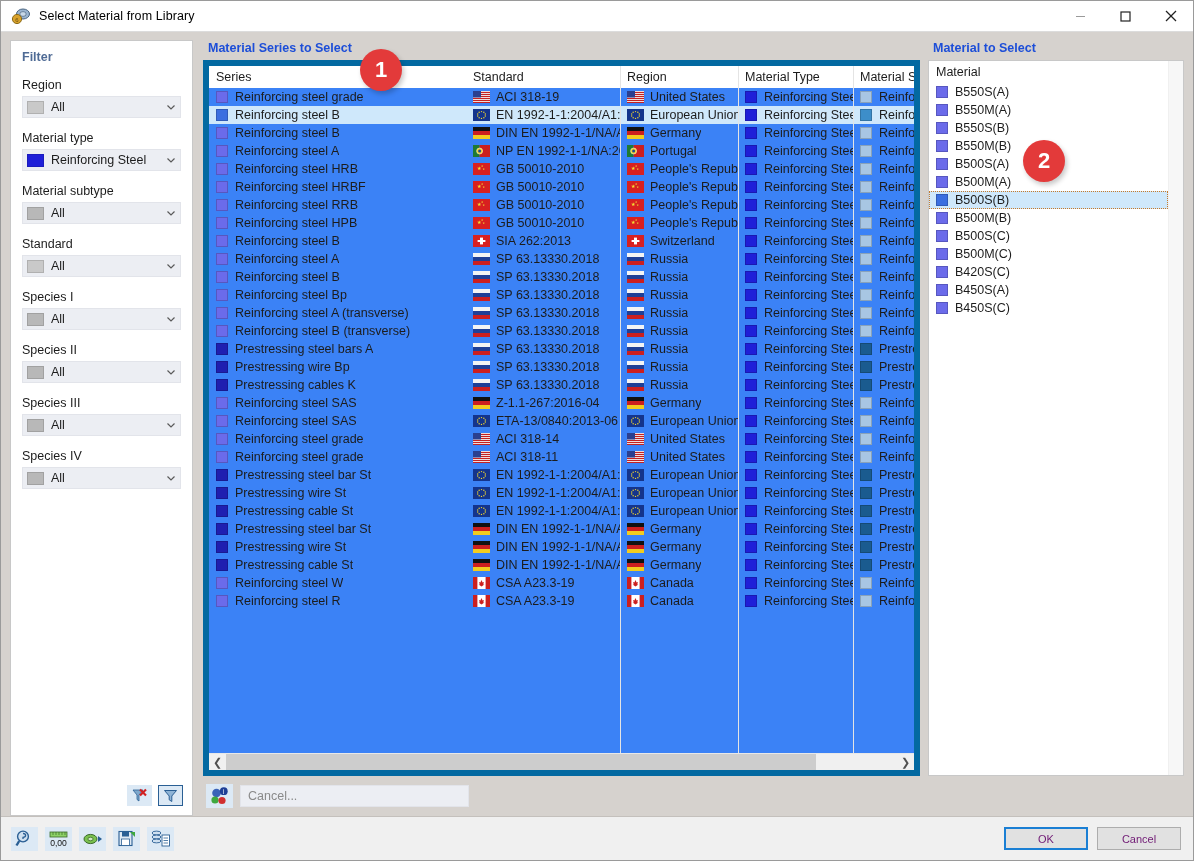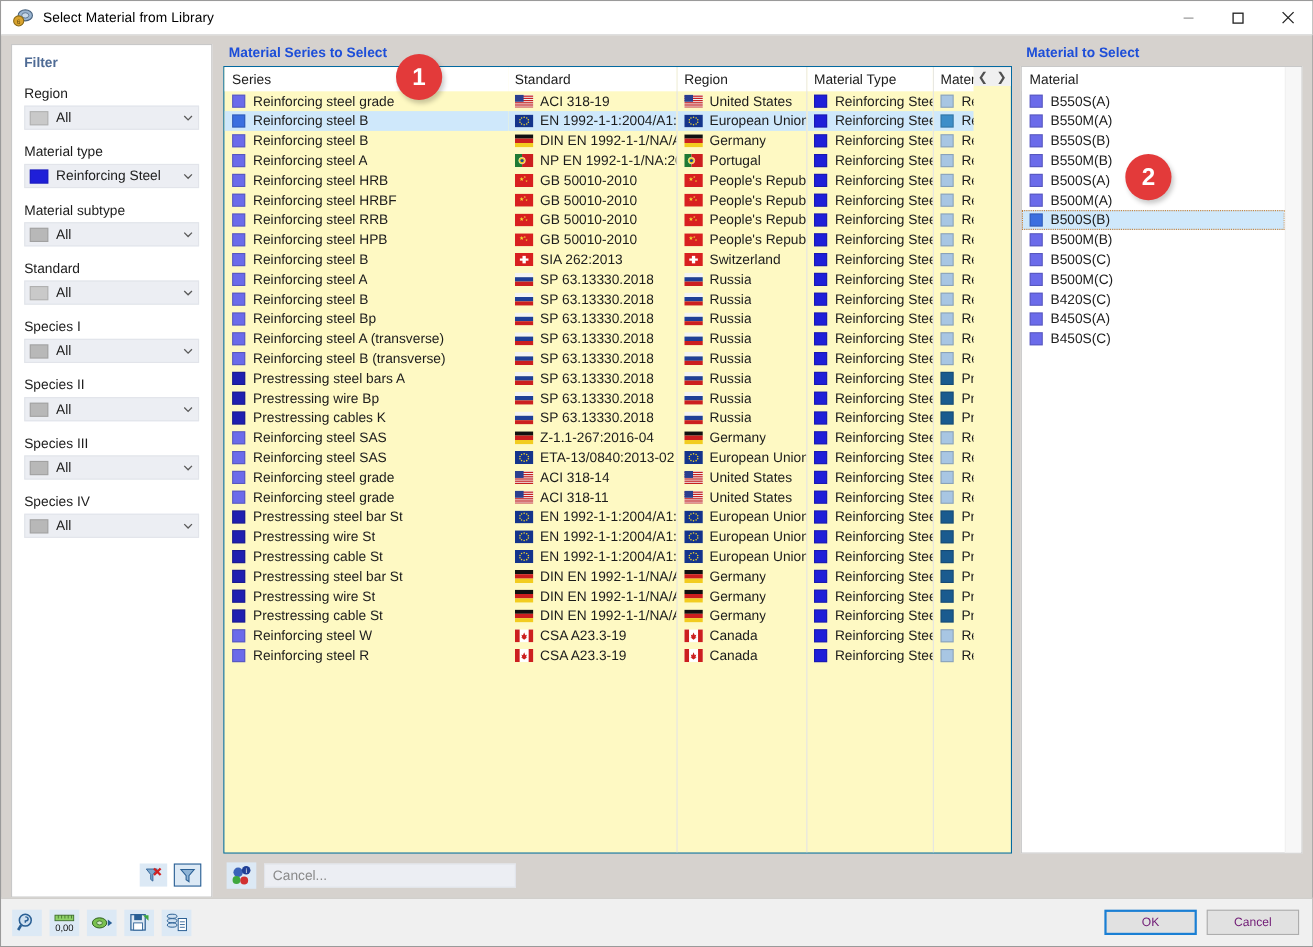--- a/index.html
+++ b/index.html
@@ -90,22 +90,22 @@
   
   #center-col {
     flex: 1; display: flex; flex-direction: column;
     margin-left: 10px; min-width: 0;
   }
   .panel-heading {
     color: #1d4ed8; font-size: 12.5px; font-weight: bold;
     padding: 1px 0 5px 5px;
   }
   #series-grid {
-    flex: 1; background: #fef9c3; border: 1px solid #0369a1;
-    display: flex; flex-direction: row; min-height: 0;
+    flex: 1; background: #3b82f6; border: 6px solid #0369a1;
+    display: flex; flex-direction: column; min-height: 0;
     position: relative;
   }
   #grid-inner { flex: 1; display: flex; min-height: 0; overflow: hidden; }
   .gcol {
     display: flex; flex-direction: column; min-width: 0;
     border-right: 1px solid #e4e4e4; position: relative;
   }
   .gcol:last-child { border-right: none; }
   .gcol.c-series   { width: 258px; min-width: 258px; border-right: none; }
   .gcol.c-standard { width: 154px; min-width: 154px; }
@@ -683,21 +683,21 @@
                       <circle cx="10.853657298712696" cy="3.250897453011913" r="0.7" fill="#f2d62e"></circle>
                       <circle cx="12.305163472149642" cy="4.9517976762415765" r="0.7" fill="#f2d62e"></circle>
                       <circle cx="12.30330942322857" cy="7.053052726138677" r="0.7" fill="#f2d62e"></circle>
                       <circle cx="10.848803295232129" cy="8.75210036617882" r="0.7" fill="#f2d62e"></circle>
                       <circle cx="8.497185307411872" cy="9.39999915823487" r="0.7" fill="#f2d62e"></circle>
                       <circle cx="6.146642375177451" cy="8.749287898765918" r="0.7" fill="#f2d62e"></circle>
                       <circle cx="4.694950802663412" cy="7.048501997005878" r="0.7" fill="#f2d62e"></circle>
                       <circle cx="4.6965758059022145" cy="4.94724681011144" r="0.7" fill="#f2d62e"></circle>
                       <circle cx="6.15089672428735" cy="3.248084626932347" r="0.7" fill="#f2d62e"></circle>
       </svg></span>
-                  <span class="lbl">ETA-13/0840:2013-02</span>
+                  <span class="lbl">ETA-13/0840:2013-06</span>
                 </div>
                 <div class="grow">
                   <span class="flag" style="border:none;width:17px;height:12px"><svg width="17" height="12" viewBox="0 0 17 12" preserveAspectRatio="none">
       <rect width="17" height="12" fill="#f2f2f2"></rect>
       <rect y="0.9" width="17" height="1.1" fill="#c62121"></rect>
                       <rect y="2.9" width="17" height="1.1" fill="#c62121"></rect>
                       <rect y="4.9" width="17" height="1.1" fill="#c62121"></rect>
                       <rect y="6.9" width="17" height="1.1" fill="#c62121"></rect>
                       <rect y="8.9" width="17" height="1.1" fill="#c62121"></rect>
                       <rect y="10.9" width="17" height="1.1" fill="#c62121"></rect>

